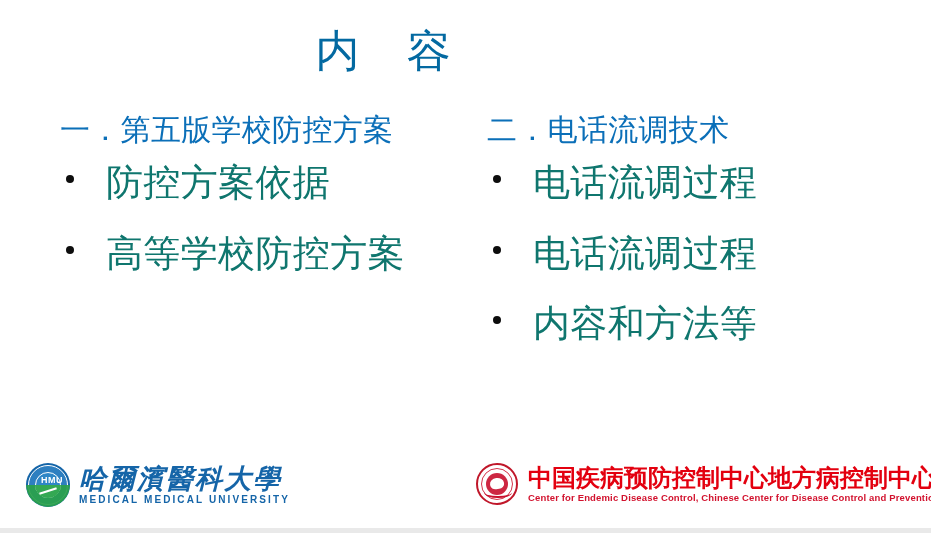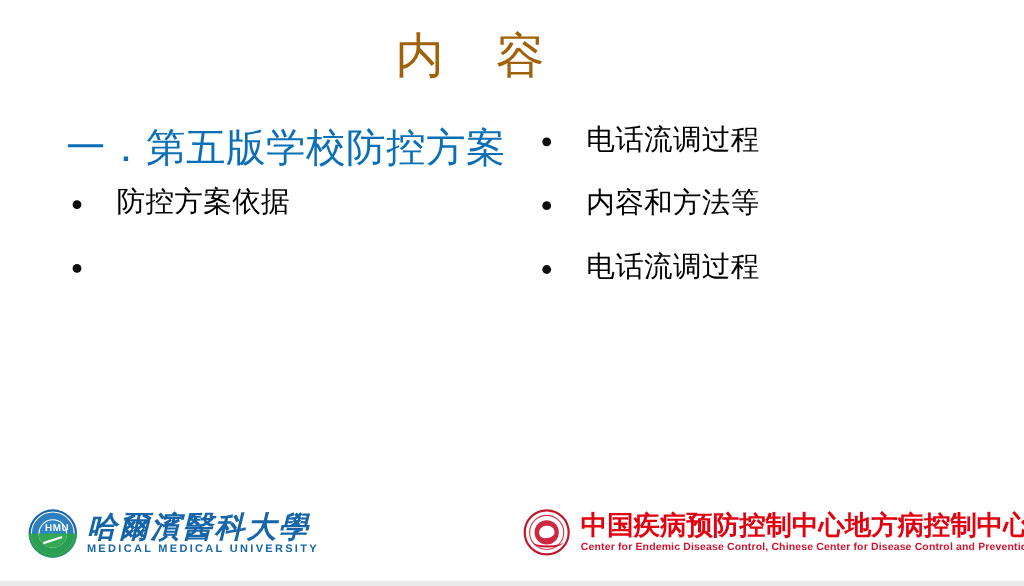--- a/index.html
+++ b/index.html
@@ -22,36 +22,35 @@
 
   
   #slide-title {
     position: absolute;
     left: 0;
     top: 26px;
     width: 769px;
     text-align: center;
     font-size: 44px;
     line-height: 1.15;
-    color: #a16207;
+    color: #0369a1;
     letter-spacing: 0.06em;
     white-space: pre;
-    padding-left: 44px;
   }
 
   
   .column {
     position: absolute;
     top: 112px;
   }
   #column-left  { left: 60px;  width: 420px; }
   #column-right { left: 487px; width: 420px; }
 
   .column-heading {
-    font-size: 36px;
+    font-size: 30px;
     line-height: 1.2;
     color: #0b6fb8;
     white-space: pre;
     margin: 0 0 14px 0;
     letter-spacing: 0.01em;
   }
 
   .bullet-list {
     list-style: none;
     margin: 0;
@@ -72,23 +71,23 @@
     padding-left: 6px;
   }
   .bullet-dot {
     display: block;
     width: 8px;
     height: 8px;
     border-radius: 50%;
     background: #0d0d0d;
   }
   .bullet-text {
-    font-size: 26px;
+    font-size: 37px;
     line-height: 1.15;
-    color: #000000;
+    color: #0f766e;
     white-space: pre;
     letter-spacing: 0.01em;
   }
 
   
   #footer {
     position: absolute;
     left: 0;
     bottom: 0;
     width: 931px;
@@ -283,43 +282,45 @@
       <li class="bullet-item">
         <span class="bullet-marker">
             <span class="bullet-dot"></span>
           </span>
         <span class="bullet-text">防控方案依据</span>
       </li>
       <li class="bullet-item">
         <span class="bullet-marker">
             <span class="bullet-dot"></span>
           </span>
+        <span class="bullet-text">高等学校防控方案</span>
       </li>
     </ul>
   </div>
 
   <div class="column" id="column-right">
+    <div class="column-heading">二．电话流调技术</div>
     <ul class="bullet-list">
       <li class="bullet-item">
         <span class="bullet-marker">
             <span class="bullet-dot"></span>
           </span>
         <span class="bullet-text">电话流调过程</span>
       </li>
       <li class="bullet-item">
         <span class="bullet-marker">
             <span class="bullet-dot"></span>
           </span>
+        <span class="bullet-text">电话流调过程</span>
+      </li>
+      <li class="bullet-item">
+        <span class="bullet-marker">
+            <span class="bullet-dot"></span>
+          </span>
         <span class="bullet-text">内容和方法等</span>
-      </li>
-      <li class="bullet-item">
-        <span class="bullet-marker">
-            <span class="bullet-dot"></span>
-          </span>
-        <span class="bullet-text">电话流调过程</span>
       </li>
     </ul>
   </div>
 
   <div id="footer">
 
     <div class="logo-block" id="logo-hmu">
       <span class="emblem-hmu">
         <span class="ring-outer"></span>
         <span class="ring-green"></span>

